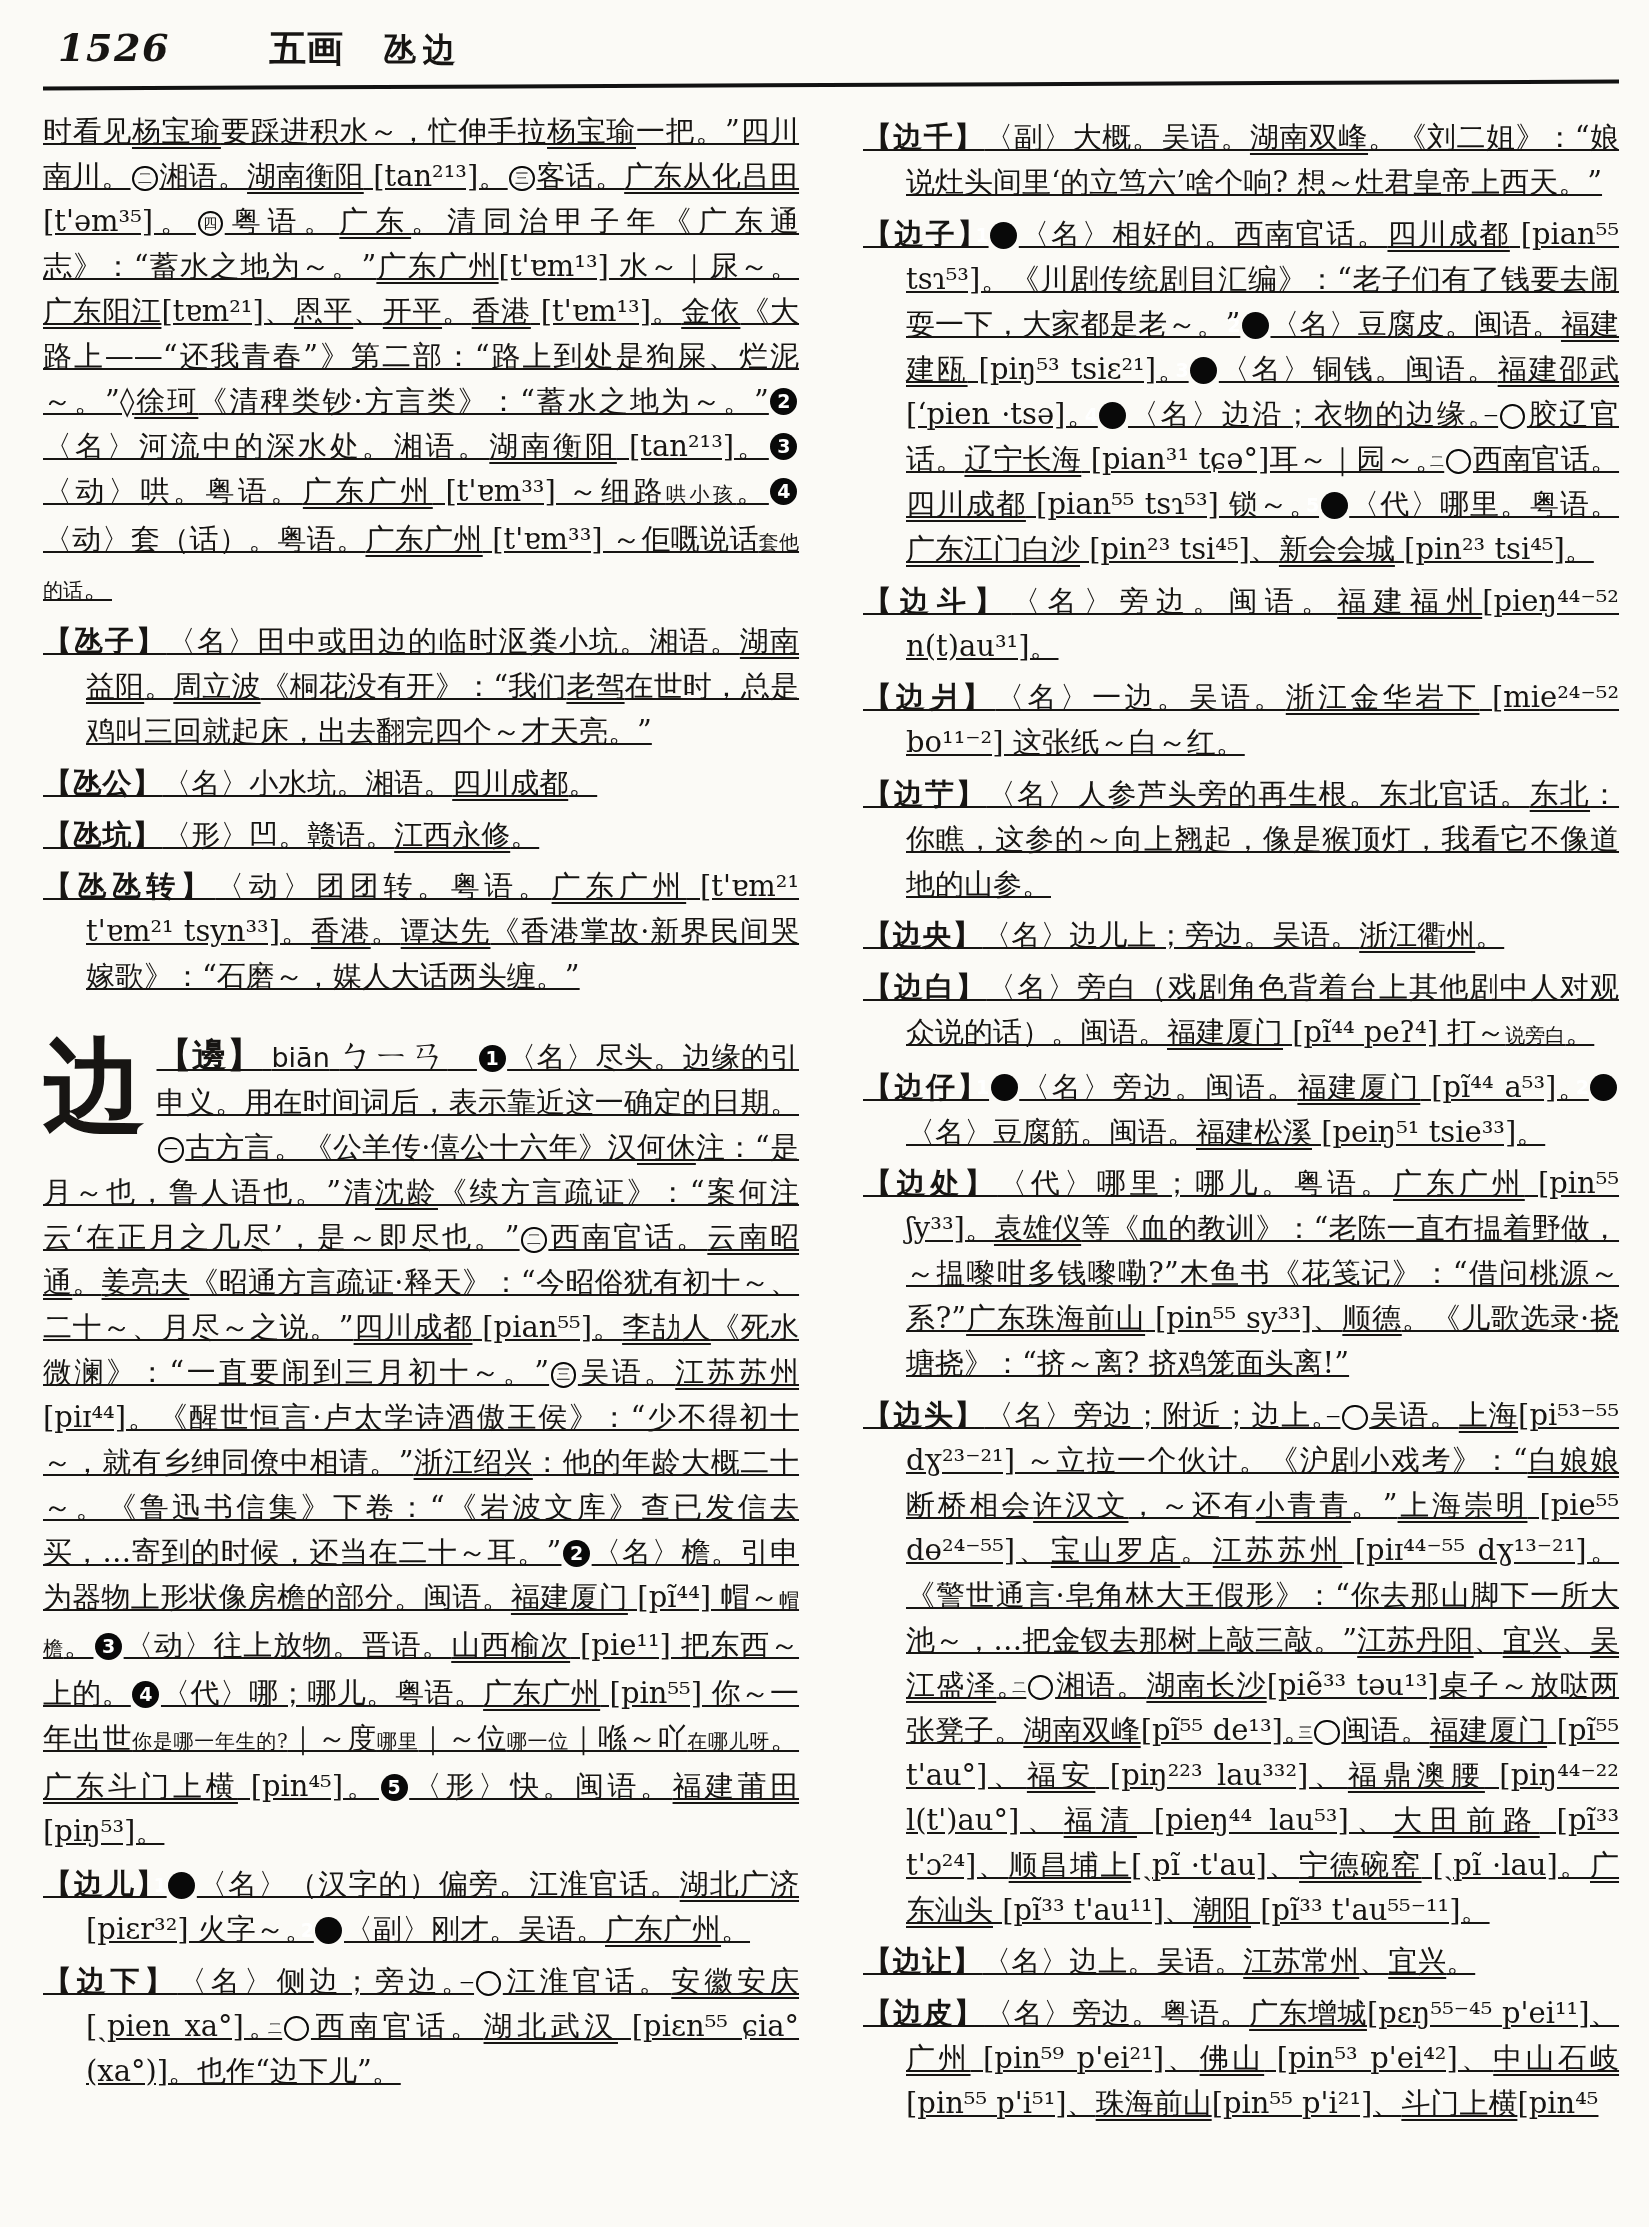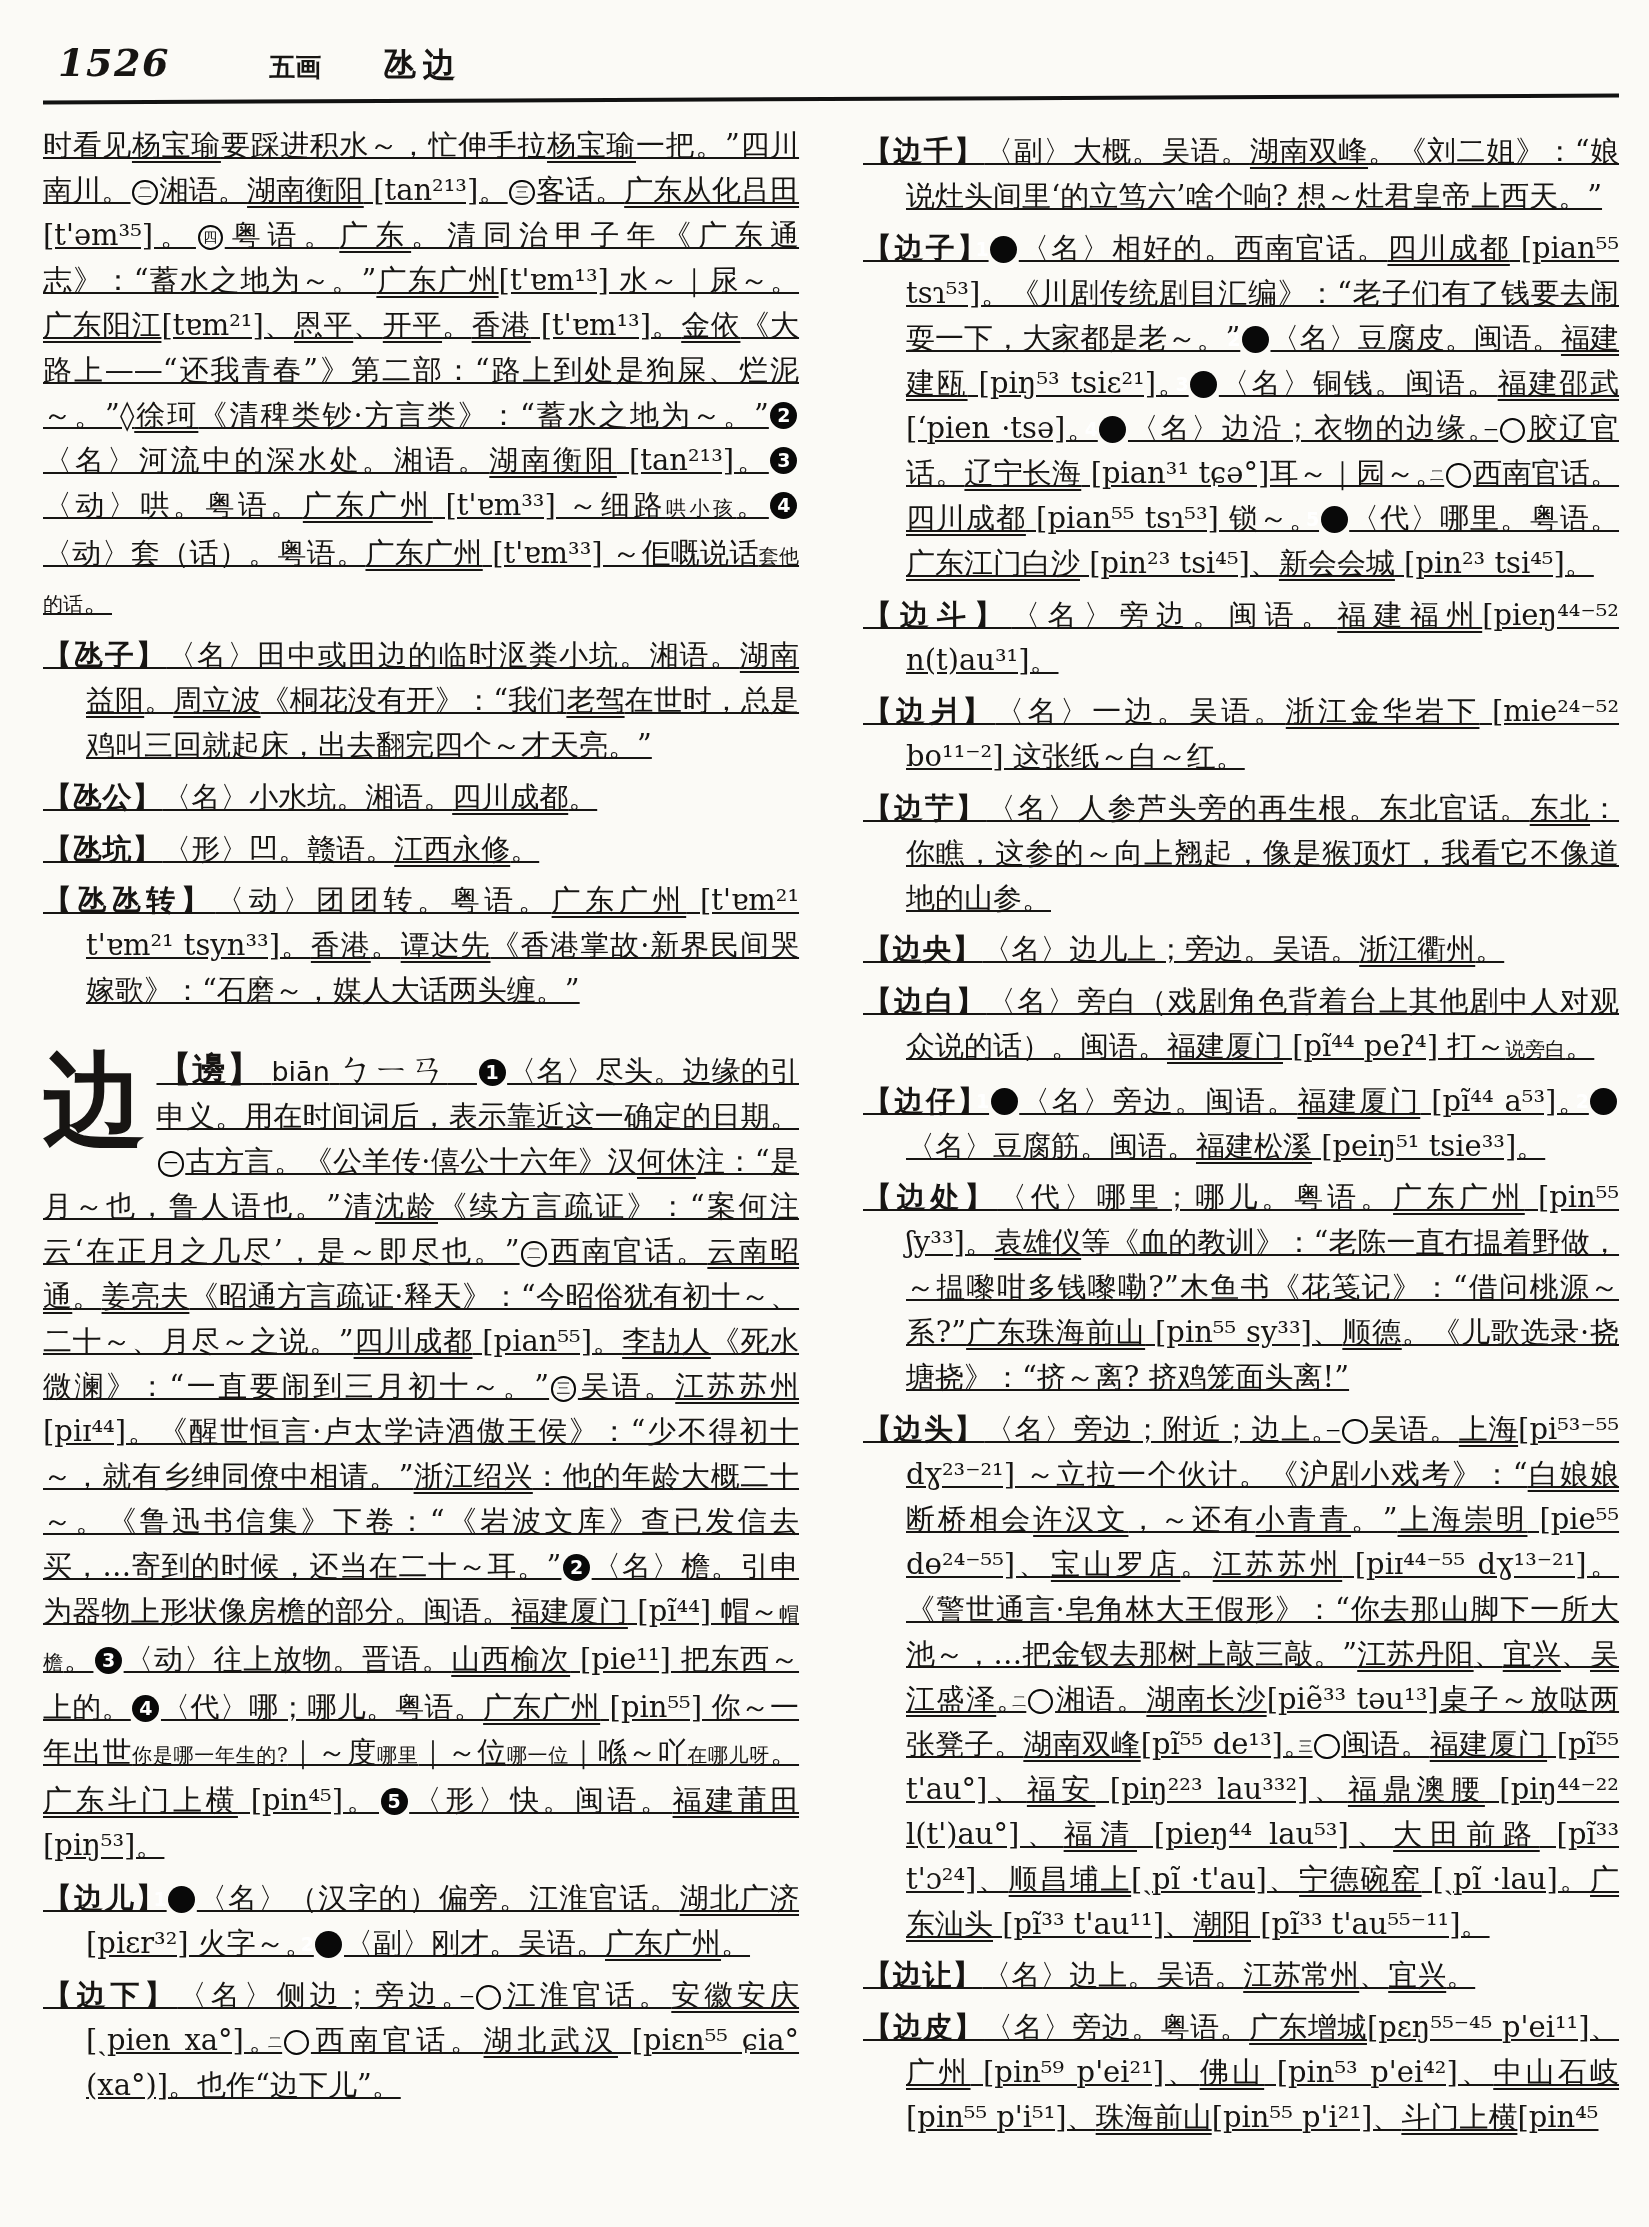--- a/index.html
+++ b/index.html
@@ -6,35 +6,35 @@
   body{
     width:1650px;height:2227px;
     background:#f6f6f2;
     font-family:"DejaVu Serif","Liberation Serif",serif;
     color:#171513;
     -webkit-font-smoothing:antialiased;
   }
   .page{
     width:1650px;height:2227px;
     box-sizing:border-box;
-    padding:33px 31px 0 43px;
+    padding:17px 31px 0 43px;
     overflow:hidden;
     background:#fbfaf6;
   }
   
   .hdr{
     display:flex;align-items:baseline;
     padding:6.6px 0 8.2px 15px;
     font-weight:bold;
   }
   .hdr .pgnum{
     font-size:38px;font-style:italic;letter-spacing:1.6px;
     margin-right:99px;
   }
-  .hdr .stroke{font-size:26px;margin-right:62px;}
+  .hdr .stroke{font-size:37px;margin-right:40px;}
   .hdr .range{font-size:33px;letter-spacing:6.6px;}
   .rule{
     height:4.1px;background:#121212;margin:1.6px 0 21.4px 0;
     transform:rotate(-0.25deg);
   }
   
   .cols{display:flex;gap:64px;text-decoration:underline;}
   .col{flex:1 1 0;min-width:0;}
   p{margin:0;}
   .cont,.entry,.bigbody{

